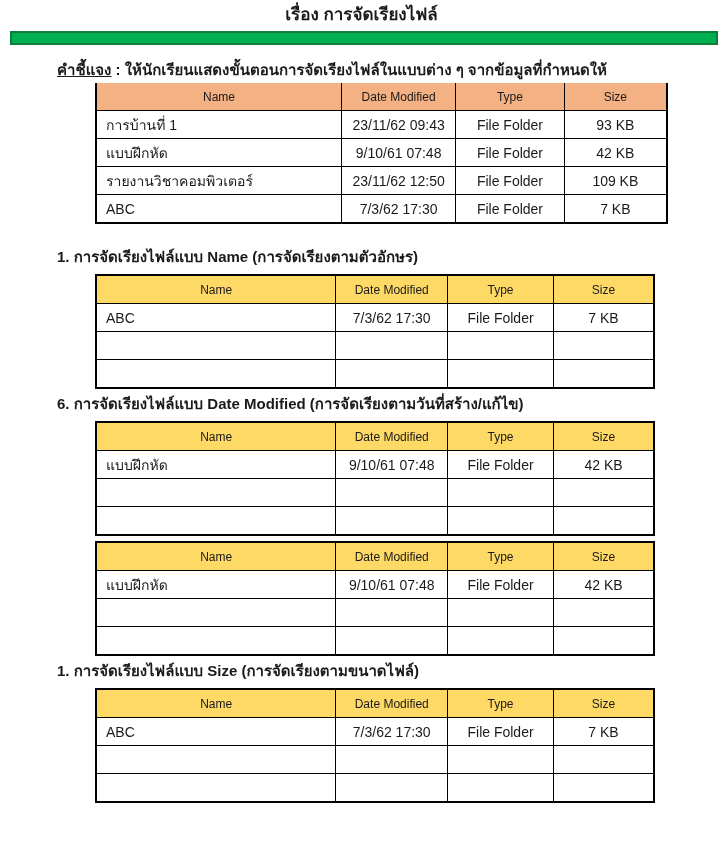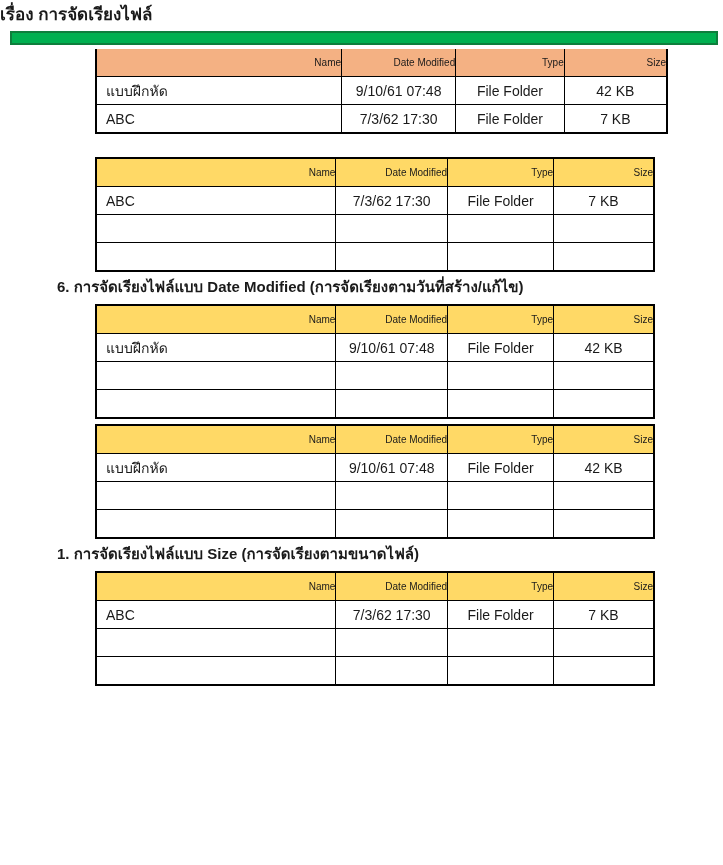--- a/index.html
+++ b/index.html
@@ -4,21 +4,21 @@
 <style>
   html, body { margin: 0; padding: 0; }
   body {
     width: 723px; height: 865px;
     background: #ffffff;
     font-family: "Liberation Sans", sans-serif;
     color: #1a1a1a;
     overflow: hidden;
   }
   .title {
-    text-align: left;
+    text-align: center;
     font-weight: bold;
     font-size: 17px;
     line-height: 21px;
     padding-top: 4px;
   }
   .green-bar {
     margin: 6px 0 0 10px;
     width: 704px;
     height: 10px;
     background: var(--accent-bar-fill, #00b050);
@@ -39,21 +39,21 @@
   .tbl th, .tbl td {
     border: 1px solid var(--table-border, #000);
     height: 27px;
     font-size: 14px;
     font-weight: normal;
     text-align: center;
     padding: 0;
     overflow: hidden;
     white-space: nowrap;
   }
-  .tbl th { font-size: 10px; text-align: right; }
+  .tbl th { font-size: 12px; }
   .tbl .c-name { text-align: left; padding-left: 9px; }
   .main-tbl {
     width: 573px;
     margin-top: 4px;
     margin-bottom: 23px;
     border: 2px solid var(--table-border, #000);
     border-top: none;
   }
   .main-tbl th {
     background: var(--main-header-bg, #f4b183);
@@ -79,52 +79,66 @@
 </style>
 </head>
 <body>
 
 <div>
 
   <div class="title">เรื่อง การจัดเรียงไฟล์</div>
 
   <div class="green-bar"></div>
 
+  <div class="instruction"><span class="instr-label">คำชี้แจง</span><span> : </span><span>ให้นักเรียนแสดงขั้นตอนการจัดเรียงไฟล์ในแบบต่าง ๆ จากข้อมูลที่กำหนดให้</span></div>
 
   <table class="tbl main-tbl">
     <colgroup>
         <col class="col-name">
         <col class="col-date">
         <col class="col-type">
         <col class="col-size">
       </colgroup>
     <thead>
       <tr>
         <th>Name</th>
         <th>Date Modified</th>
         <th>Type</th>
         <th>Size</th>
       </tr>
     </thead>
     <tbody>
+      <tr>
+        <td class="c-name">การบ้านที่ 1</td>
+        <td>23/11/62 09:43</td>
+        <td>File Folder</td>
+        <td>93 KB</td>
+      </tr>
       <tr>
         <td class="c-name">แบบฝึกหัด</td>
         <td>9/10/61 07:48</td>
         <td>File Folder</td>
         <td>42 KB</td>
       </tr>
       <tr>
+        <td class="c-name">รายงานวิชาคอมพิวเตอร์</td>
+        <td>23/11/62 12:50</td>
+        <td>File Folder</td>
+        <td>109 KB</td>
+      </tr>
+      <tr>
         <td class="c-name">ABC</td>
         <td>7/3/62 17:30</td>
         <td>File Folder</td>
         <td>7 KB</td>
       </tr>
     </tbody>
   </table>
 
+  <div class="section-heading">1. การจัดเรียงไฟล์แบบ Name  (การจัดเรียงตามตัวอักษร)</div>
   <table class="tbl sub-tbl">
     <colgroup>
         <col class="col-name">
         <col class="col-date">
         <col class="col-type">
         <col class="col-size">
       </colgroup>
     <thead>
       <tr>
         <th>Name</th>

